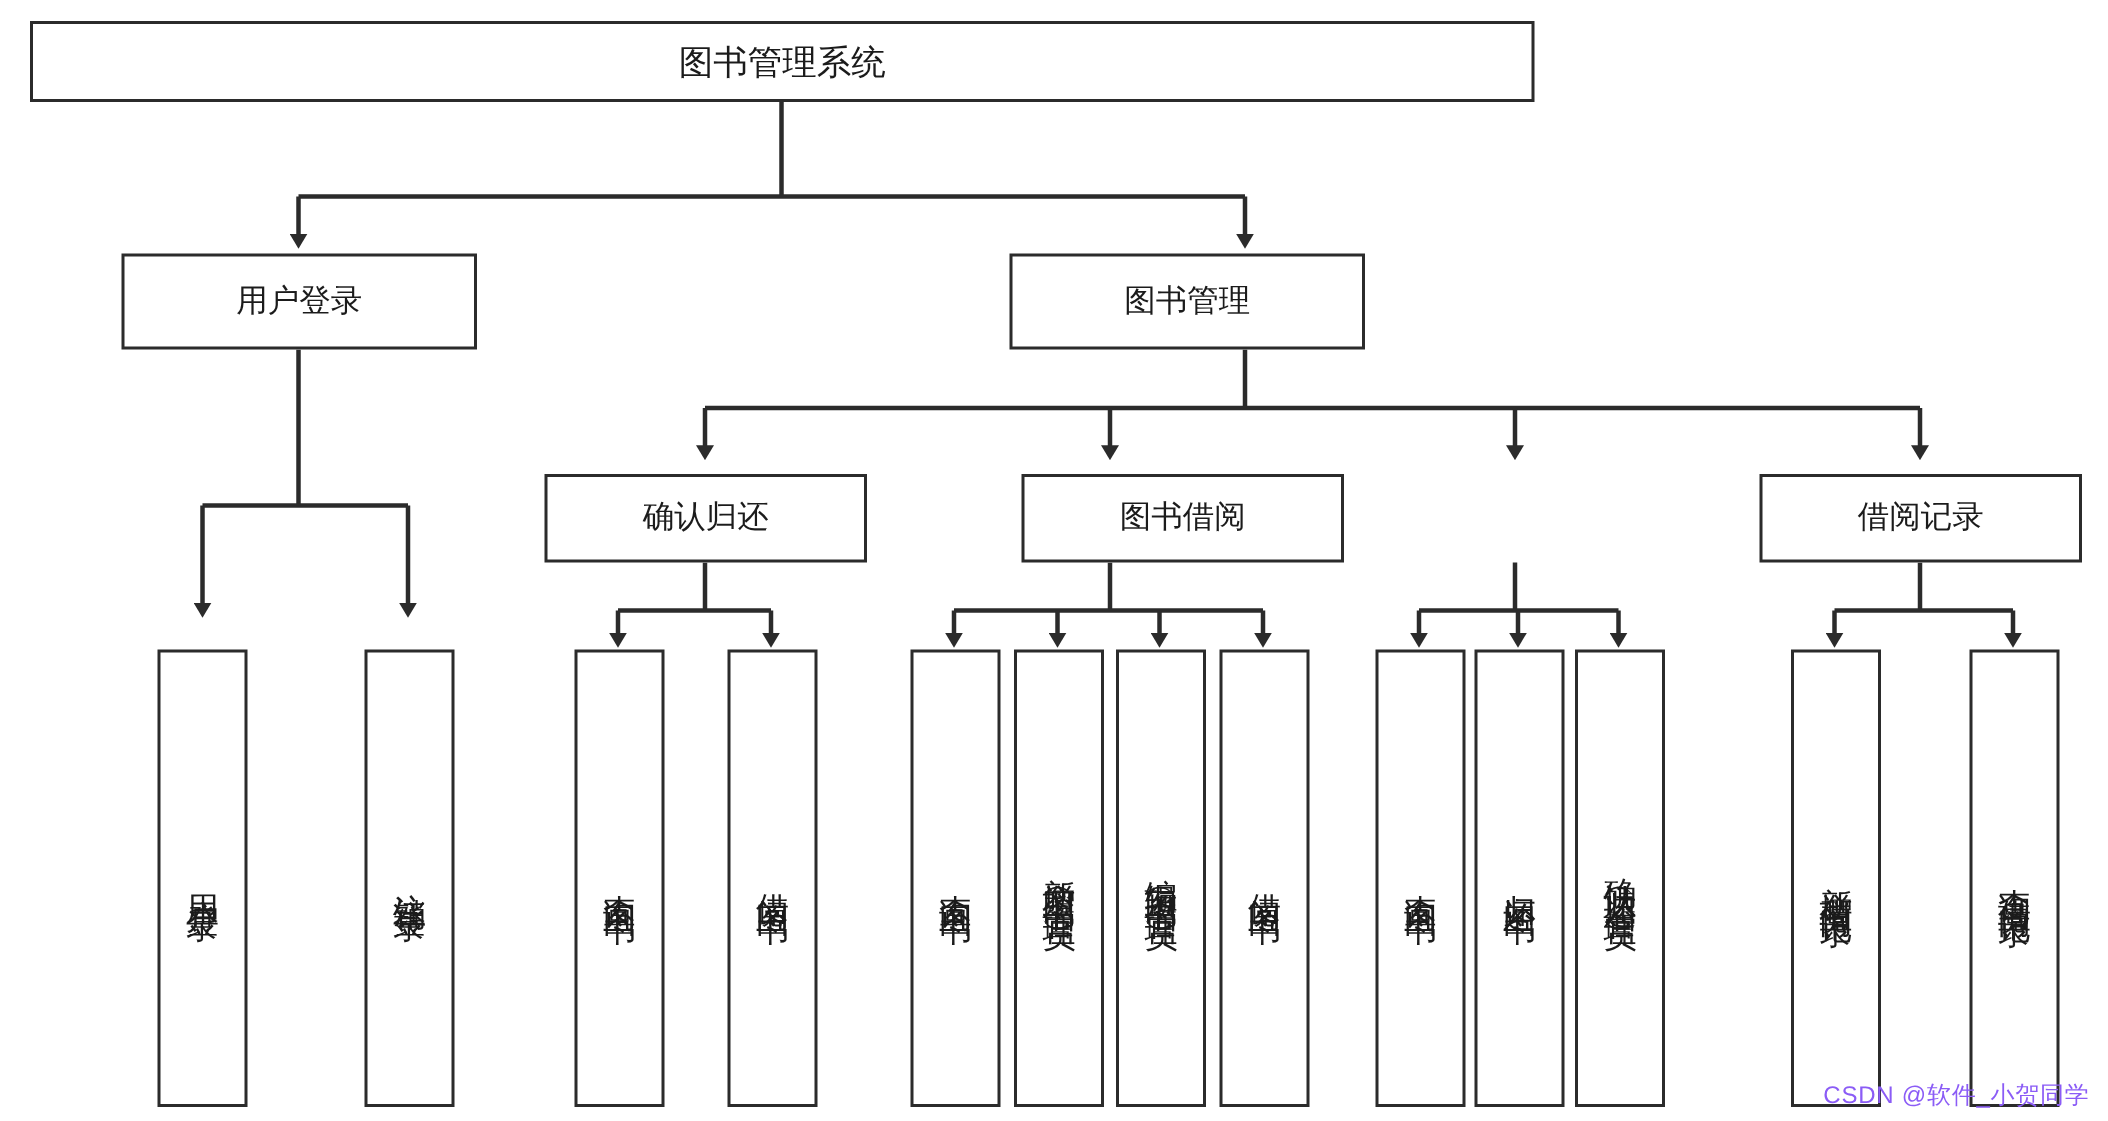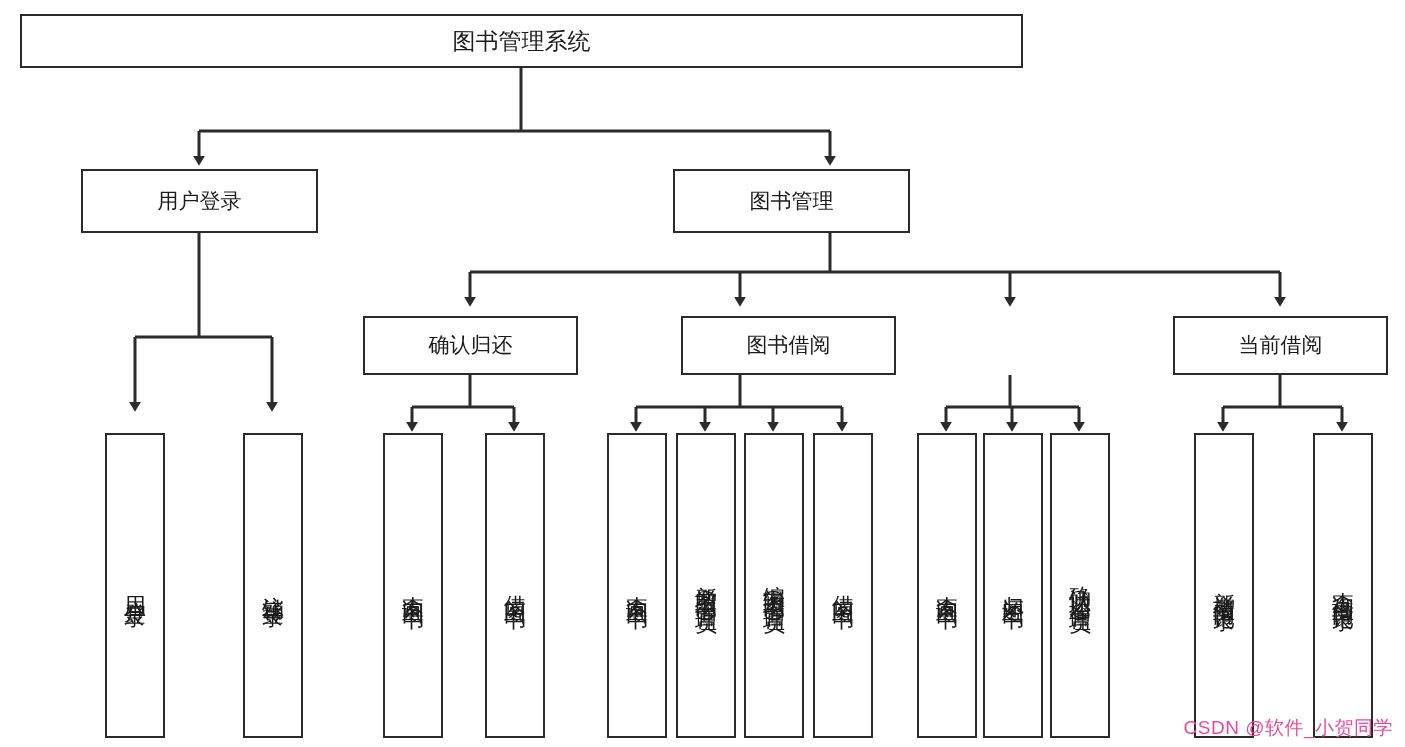--- a/index.html
+++ b/index.html
@@ -66,22 +66,22 @@
     font-size: 22px;
     letter-spacing: 4px;
     line-height: 1;
     white-space: nowrap;
   }
   
   #watermark {
     position: absolute;
     right: 12px;
     bottom: 6px;
-    font-size: 19px;
-    color: #ec4899;
+    font-size: 16px;
+    color: #8b5cf6;
     letter-spacing: 0.5px;
     white-space: nowrap;
     user-select: none;
   }
 </style>
 </head>
 <body>
 
 <div id="canvas">
 
@@ -150,21 +150,21 @@
   <div class="node lvl2" style="left:363px; top:316px; width:215px; height:59px;">
     <span class="label">确认归还</span>
   </div>
 
   <div class="node lvl2" style="left:633px; top:316px; width:215px; height:59px;margin-left:48px;">
     <span class="label">图书借阅</span>
   </div>
 
 
   <div class="node lvl2" style="left:1173px; top:316px; width:215px; height:59px;">
-    <span class="label">当前借阅</span>
+    <span class="label">借阅记录</span>
   </div>
 
   <div class="node leaf" style="left:105px; top:433px; width:60px; height:305px;">
     <span class="label">用户登录</span>
   </div>
 
   <div class="node leaf" style="left:243px; top:433px; width:60px; height:305px;">
     <span class="label">注销登录</span>
   </div>
 

